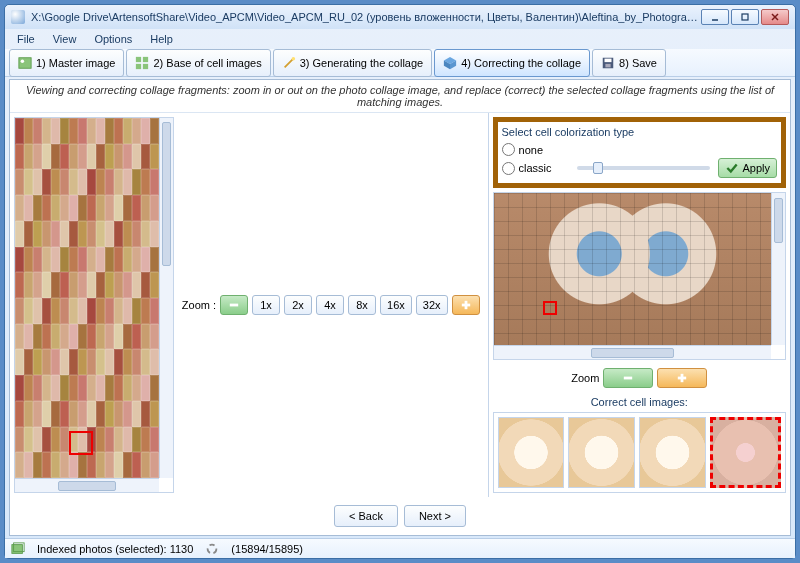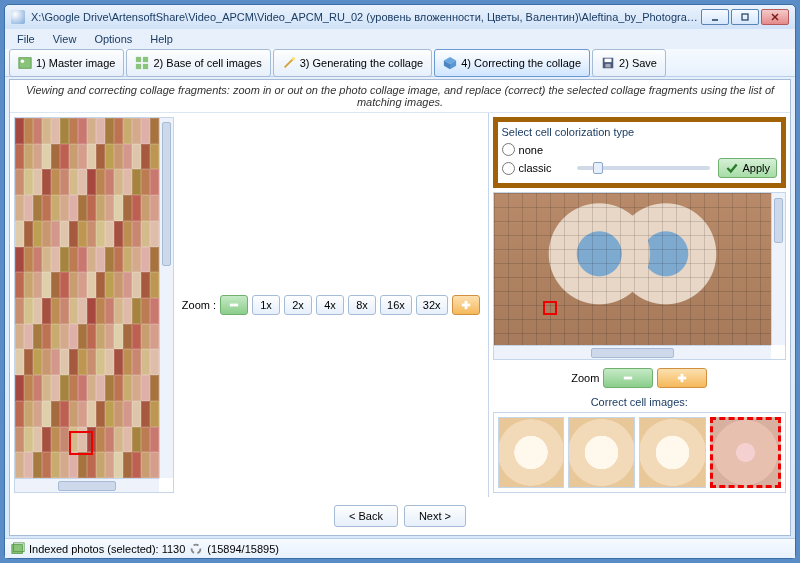--- a/index.html
+++ b/index.html
@@ -56,21 +56,21 @@
   linear-gradient(90deg,#00000022 1px, transparent 1px);
   background-size: 14px 14px;}
 .preview .sel { position:absolute; left:18%; bottom:20%; width:14px; height:14px; border:2px solid #e00;}
 .grid-check { display:flex; align-items:center; gap:4px; padding:2px;}
 .cells-title { text-align:center; color:#1b3c63; }
 .cells-row { display:flex; gap:4px; padding:4px; border:1px solid #c5d5ea; overflow:hidden;}
 .cell-img { flex:1; aspect-ratio:1; border:1px solid #c5d5ea; background:radial-gradient(circle at 50% 50%, #fff8ec 0 35%, #f2d9b8 36% 70%, #e8c898 71%);}
 .cell-img.sel { border:3px dashed #e00; background:radial-gradient(circle at 50% 50%, #f5d0d0 0 20%, #e8c0b0 21% 70%, #d8b0a0 71%);}
 .nav-row { display:flex; justify-content:center; gap:6px; padding:8px; }
 .nav-btn { padding:4px 14px; border:1px solid #a6bcd6; background:linear-gradient(#fdfefe,#e6effb); border-radius:3px; cursor:pointer;}
-.status { height:20px; border-top:1px solid #b9cee7; display:flex; align-items:center; padding:0 6px; gap:4px; background:linear-gradient(#f6faff,#e7f1fd);}
+.status { height:20px; border-top:1px solid #b9cee7; display:flex; align-items:center; padding:0 6px; gap:12px; background:linear-gradient(#f6faff,#e7f1fd);}
 .ic-svg { width:14px; height:14px; }
 </style>
 </head>
 <body>
 
 <div class="window">
   <div class="titlebar">
     <span class="icon"></span>
     <span class="title">X:\Google Drive\ArtensoftShare\Video_APCM\Video_APCM_RU_02 (уровень вложенности, Цветы, Валентин)\Aleftina_by_Photographer_gvo3d_com.jpg Artensoft Photo Collage Maker</span>
     <div class="win-btns">
@@ -131,21 +131,21 @@
           <polygon points="15,5 8,9 8,15 15,11" fill="#5a96d0"></polygon>
         </svg>
       <span>4) Correcting the collage</span>
     </div>
     <div class="tab-btn">
       <svg class="ic-svg" viewBox="0 0 16 16">
           <rect x="2" y="2" width="12" height="12" fill="#4a5a7a"></rect>
           <rect x="4" y="3" width="8" height="4" fill="#fff"></rect>
           <rect x="5" y="9" width="6" height="4" fill="#aab"></rect>
         </svg>
-      <span>2) Save</span>
+      <span>8) Save</span>
     </div>
   </div>
 
   <div class="content">
     <div class="instr">Viewing and correcting collage fragments: zoom in or out on the photo collage image, and replace (correct) the selected collage fragments using the list of matching images.</div>
     <div class="panes">
 
       <div class="left">
         <div class="mosaic-wrap">
           <div class="mosaic">

